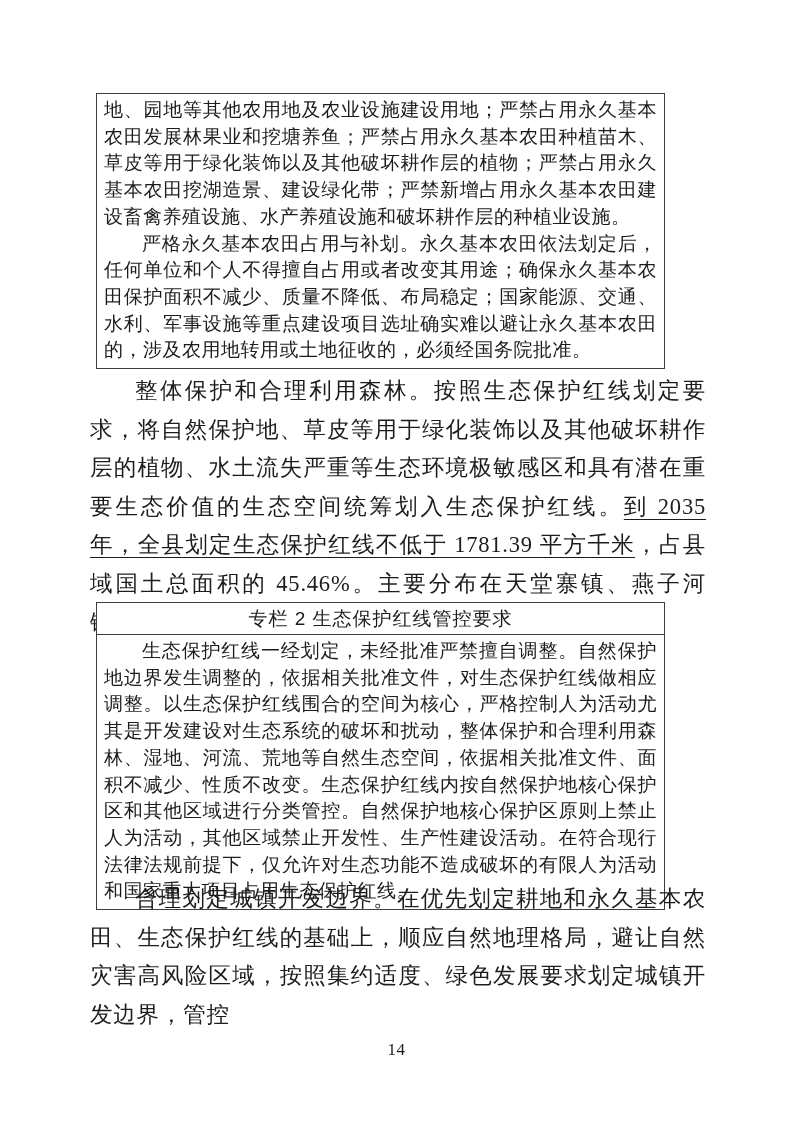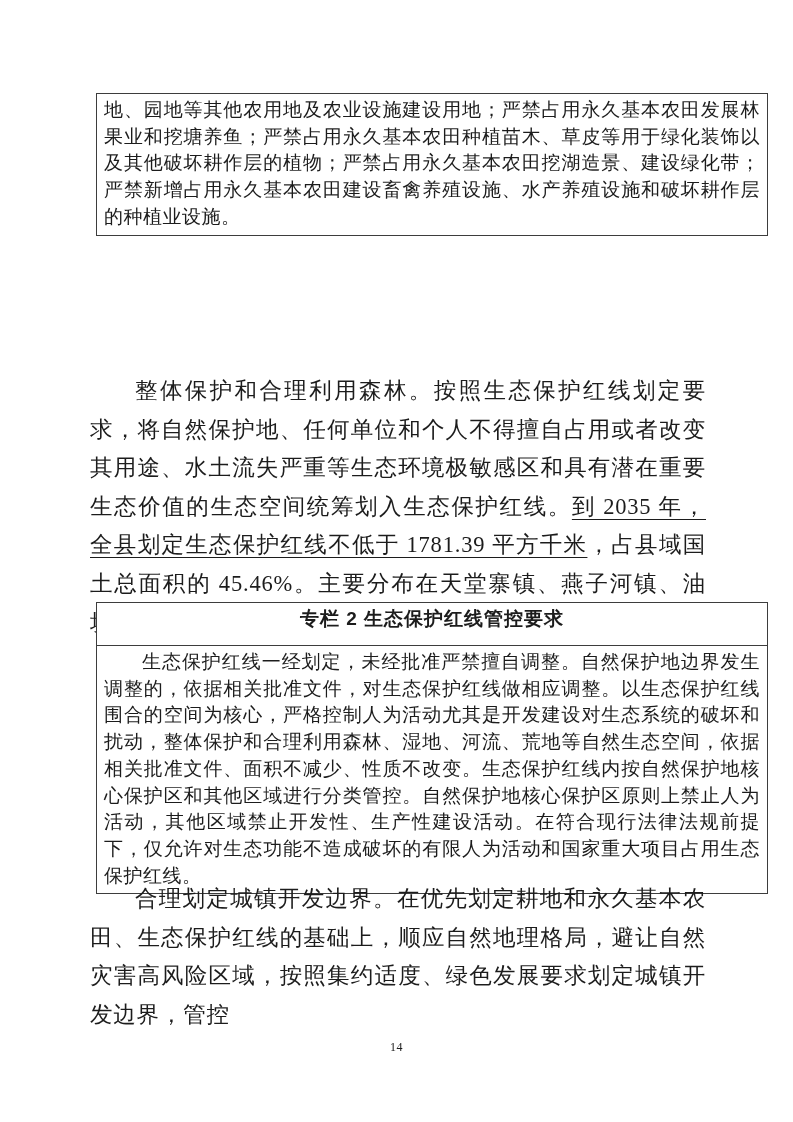--- a/index.html
+++ b/index.html
@@ -10,48 +10,48 @@
     font-family: "Liberation Serif", serif;
     color: #1c1c1c;
     overflow: hidden;
   }
   .page { position: absolute; inset: 0; background: #ffffff; }
 
   
   .policy-box {
     position: absolute;
     left: 96px;
-    width: 672px;
+    width: 569px;
     border: 1.5px solid #3d3d3d;
     background: #ffffff;
     box-sizing: border-box;
   }
   #farmland-box { top: 93px; }
   #redline-box  { top: 602px; }
 
   .box-body { padding: 3px 7px 4px 7px; }
   .box-body p {
     margin: 0;
     font-size: 19px;
     line-height: 26.7px;
     text-align: justify;
     text-justify: inter-ideograph;
     letter-spacing: 0.5px;
   }
   .indent { text-indent: 2em; }
 
   .box-title {
     font-family: "Liberation Sans", sans-serif;
-    font-weight: bold;
+    font-weight: normal;
     font-size: 19px;
     line-height: 29px;
     text-align: center;
     letter-spacing: 1px;
     border-bottom: 1.5px solid #3d3d3d;
-    padding: 1px 4px 12px 4px;
+    padding: 1px 4px 1px 4px;
   }
 
   
   .main-para {
     position: absolute;
     left: 90px;
     width: 616px;
     margin: 0;
     font-size: 22.5px;
     line-height: 38.6px;
@@ -68,36 +68,37 @@
     text-underline-offset: 5px;
     text-decoration-thickness: 1.2px;
   }
 
   .page-number {
     position: absolute;
     top: 1040px;
     left: 0;
     width: 100%;
     text-align: center;
-    font-size: 12px;
+    font-size: 17px;
     letter-spacing: 0.5px;
   }
 </style>
 </head>
 <body>
 
 <div class="page">
 
   <div class="policy-box" id="farmland-box">
     <div class="box-body">
       <p><span>地、园地等其他农用地及农业设施建设用地；严禁占用永久基本农田发展林果业和挖塘养鱼；严禁占用永久基本农田种植苗木、草皮等用于绿化装饰以及其他破坏耕作层的植物；严禁占用永久基本农田挖湖造景、建设绿化带；严禁新增占用永久基本农田建设畜禽养殖设施、水产养殖设施和破坏耕作层的种植业设施。</span></p>
+      <p class="indent"><span>严格永久基本农田占用与补划。</span><span>永久基本农田依法划定后，任何单位和个人不得擅自占用或者改变其用途；确保永久基本农田保护面积不减少、质量不降低、布局稳定；国家能源、交通、水利、军事设施等重点建设项目选址确实难以避让永久基本农田的，涉及农用地转用或土地征收的，必须经国务院批准。</span></p>
     </div>
   </div>
 
-  <p class="main-para" id="redline-paragraph"><span>整体保护和合理利用森林。</span><span>按照生态保护红线划定要求，将自然保护地、任何单位和个人不得擅自占用或者改变其用途、水土流失严重等生态环境极敏感区和具有潜在重要生态价值的生态空间统筹划入生态保护红线。</span><span class="u">到 2035 年，全县划定生态保护红线不低于 1781.39 平方千米</span><span>，占县域国土总面积的 45.46%。主要分布在天堂寨镇、燕子河镇、油坊店乡、汤家汇镇等乡镇。</span></p>
+  <p class="main-para" id="redline-paragraph"><span>整体保护和合理利用森林。</span><span>按照生态保护红线划定要求，将自然保护地、草皮等用于绿化装饰以及其他破坏耕作层的植物、水土流失严重等生态环境极敏感区和具有潜在重要生态价值的生态空间统筹划入生态保护红线。</span><span class="u">到 2035 年，全县划定生态保护红线不低于 1781.39 平方千米</span><span>，占县域国土总面积的 45.46%。主要分布在天堂寨镇、燕子河镇、油坊店乡、汤家汇镇等乡镇。</span></p>
 
   <div class="policy-box" id="redline-box">
     <div class="box-title">专栏 2 生态保护红线管控要求</div>
     <div class="box-body">
       <p class="indent"><span>生态保护红线一经划定，未经批准严禁擅自调整。</span><span>自然保护地边界发生调整的，依据相关批准文件，对生态保护红线做相应调整。以生态保护红线围合的空间为核心，严格控制人为活动尤其是开发建设对生态系统的破坏和扰动，整体保护和合理利用森林、湿地、河流、荒地等自然生态空间，依据相关批准文件、面积不减少、性质不改变。生态保护红线内按自然保护地核心保护区和其他区域进行分类管控。自然保护地核心保护区原则上禁止人为活动，其他区域禁止开发性、生产性建设活动。在符合现行法律法规前提下，仅允许对生态功能不造成破坏的有限人为活动和国家重大项目占用生态保护红线。</span></p>
     </div>
   </div>
 
   <p class="main-para" id="boundary-paragraph"><span>合理划定城镇开发边界。</span><span>在优先划定耕地和永久基本农田、生态保护红线的基础上，顺应自然地理格局，避让自然灾害高风险区域，按照集约适度、绿色发展要求划定城镇开发边界，管控</span></p>
 

